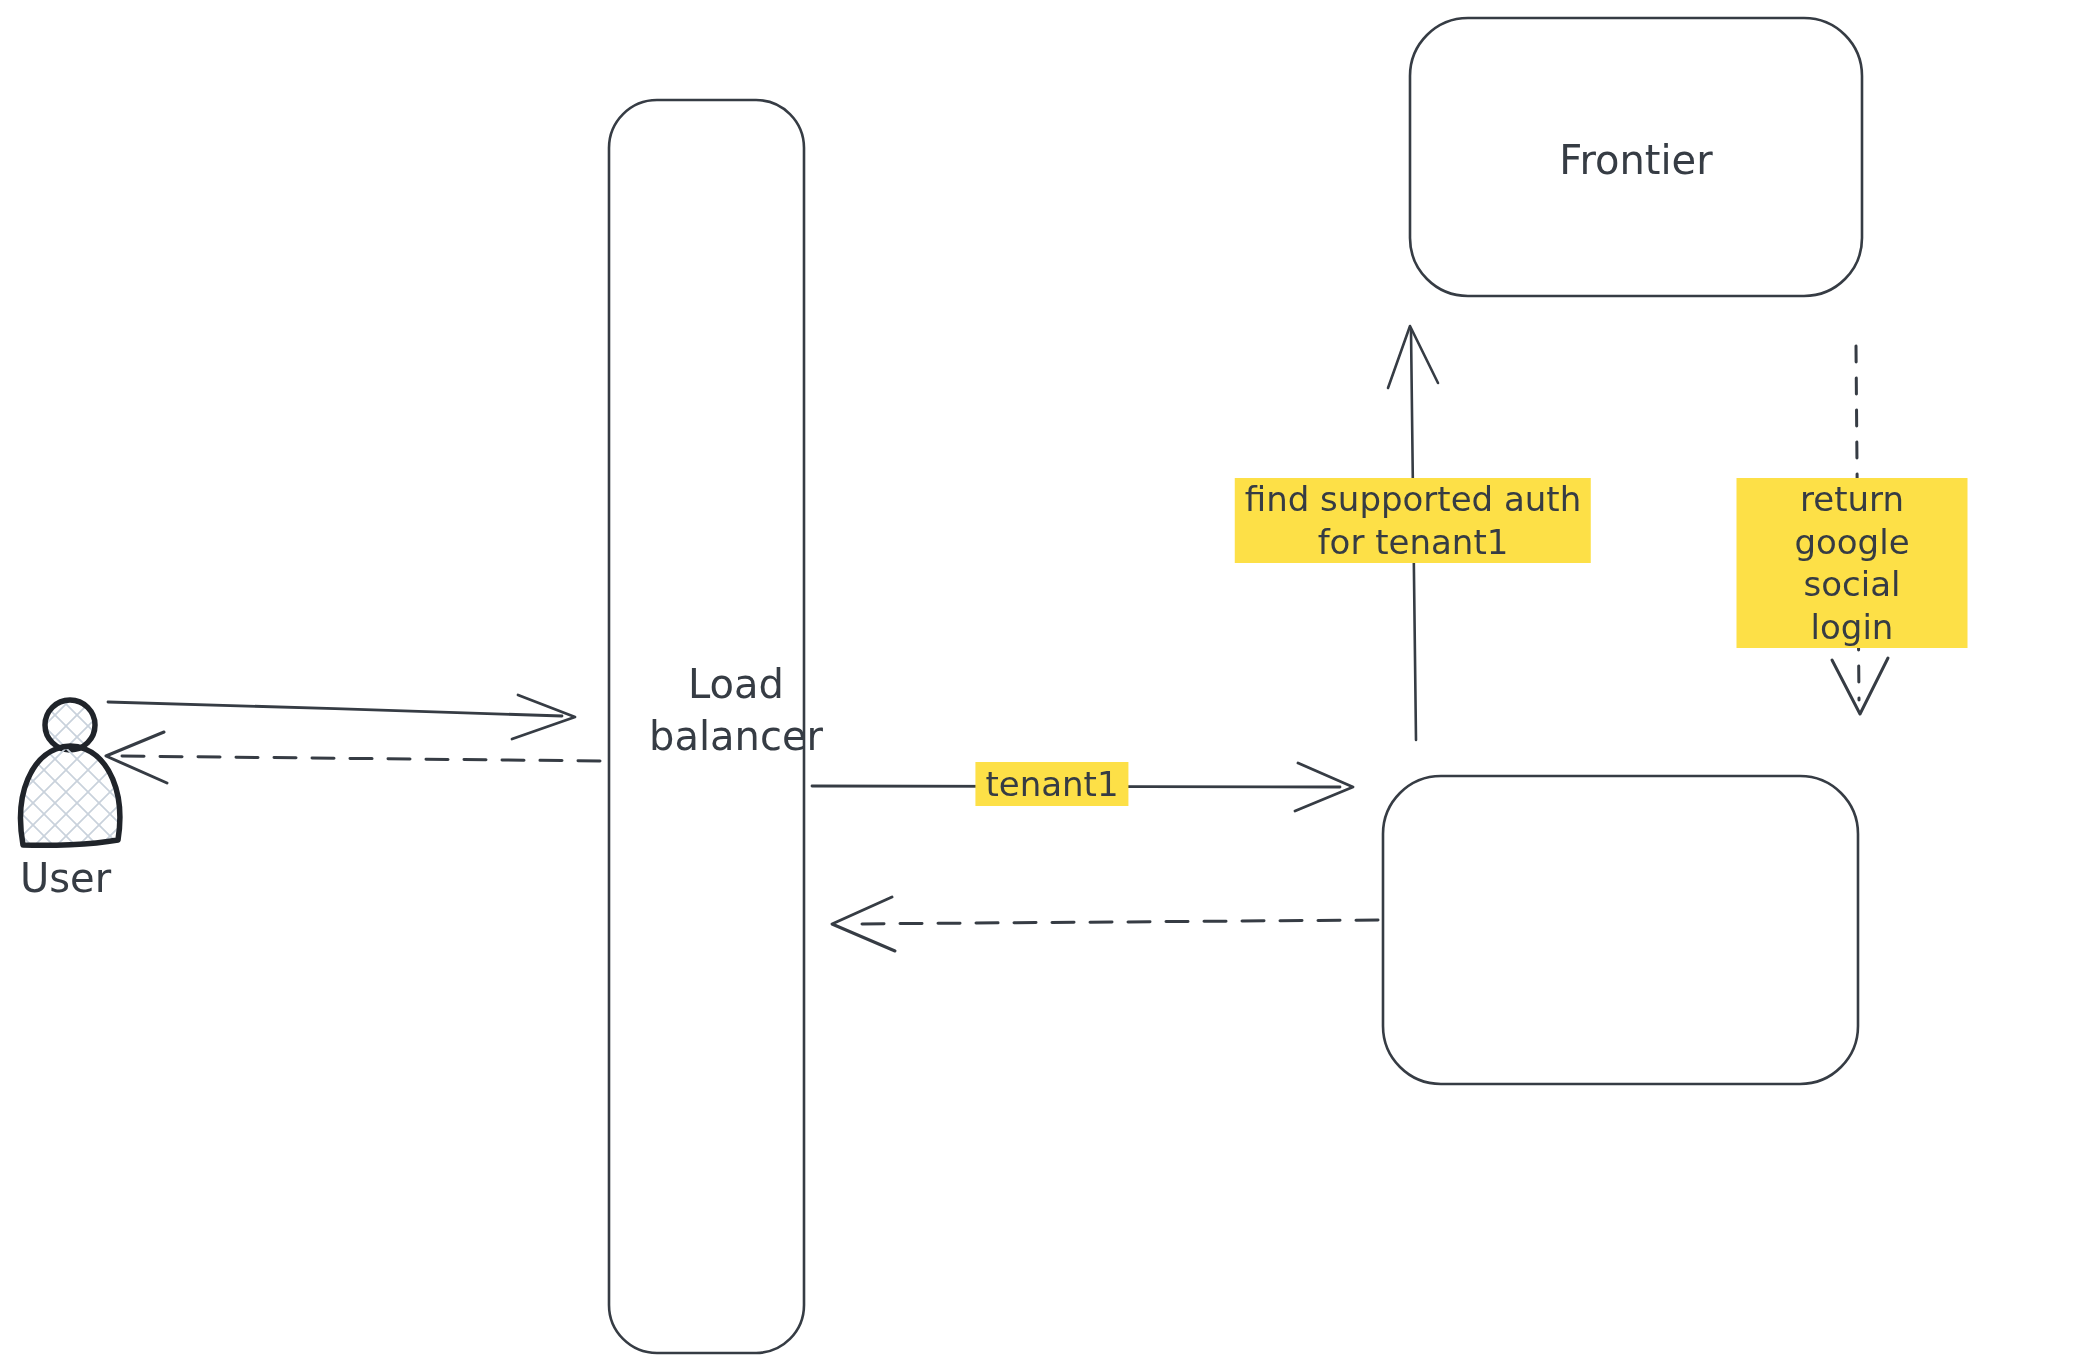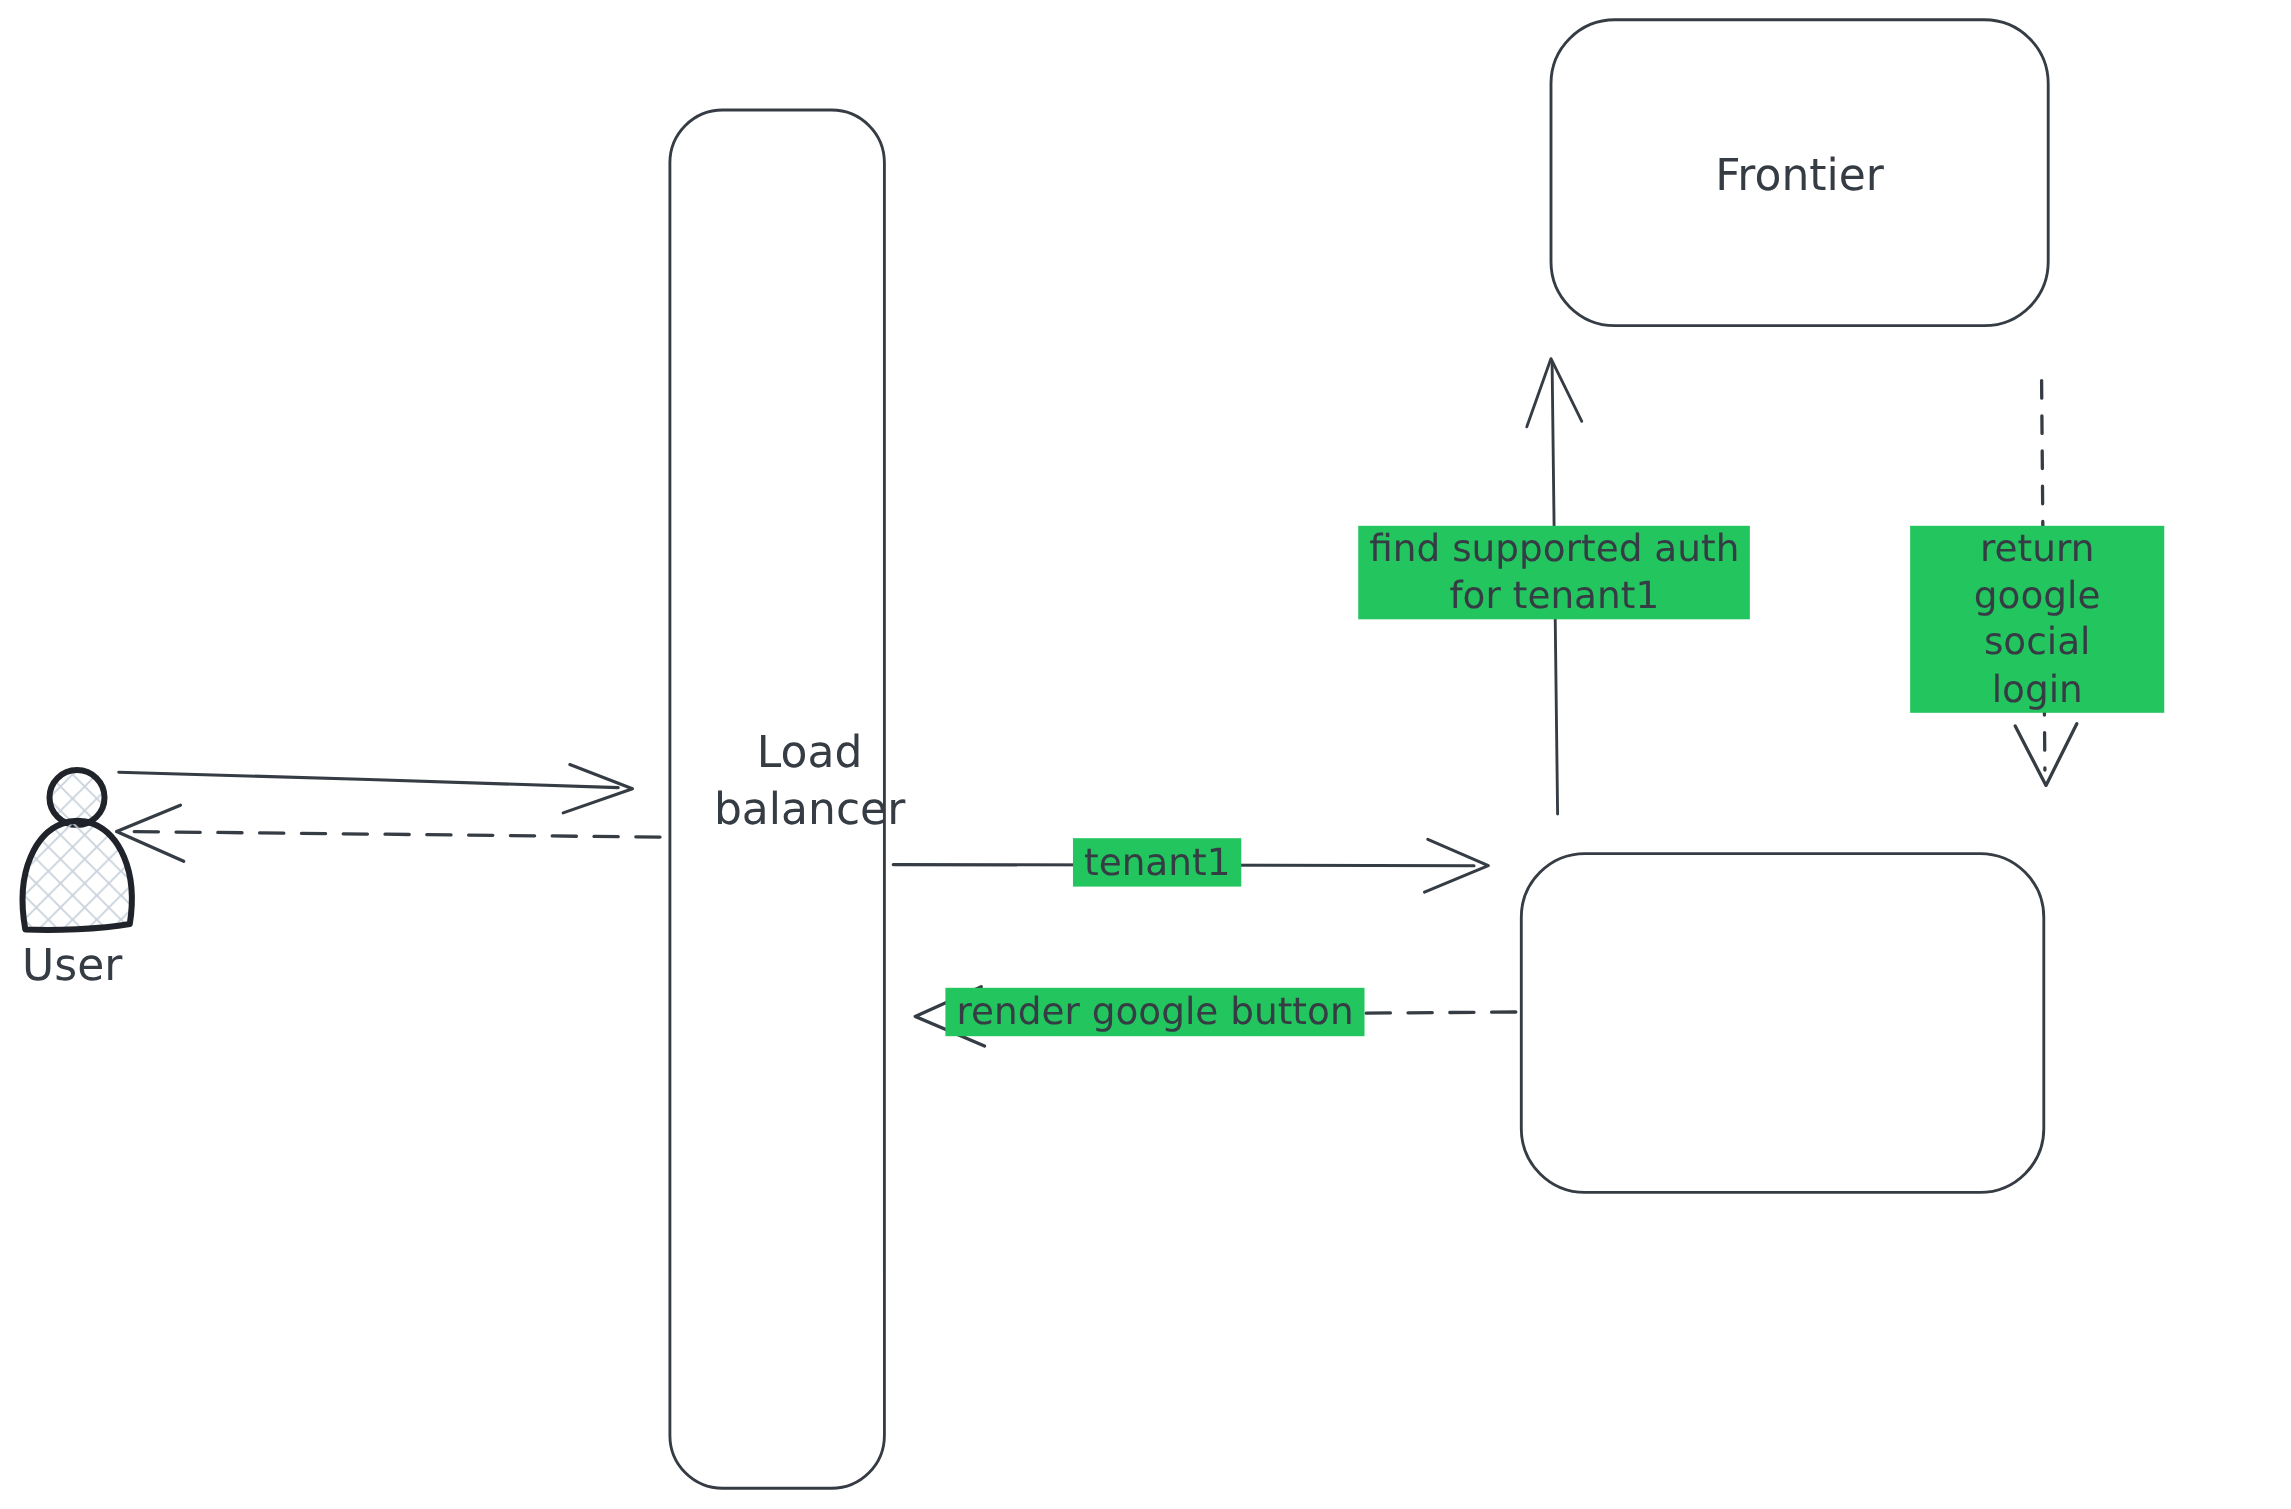--- a/index.html
+++ b/index.html
@@ -12,21 +12,21 @@
   .canvas svg { position: absolute; left: 0; top: 0; }
 
   .lbl {
     position: absolute;
     color: #363c44;
     white-space: pre-line;
     line-height: 1.3;
     user-select: none;
   }
   .centered { transform: translateX(-50%); text-align: center; }
-  .on-line { background: #22c55e; padding: 0 10px; }
+  .on-line { background: #fde047; padding: 0 10px; }
   .node-label { font-size: 40px; }
   .edge-label { font-size: 34px; }
   .user-label { font-size: 40px; text-align: center; }
 </style>
 </head>
 <body>
 
 <div class="canvas">
 
   <svg width="2083" height="1372" viewBox="0 0 2083 1372">
@@ -83,21 +83,20 @@
 
   <div class="lbl node-label centered" style="left:736px; top:658px;">Load
 balancer</div>
 
   <div class="lbl node-label centered" style="left:1636px; top:134px;">Frontier</div>
 
 
 
   <div class="lbl edge-label centered on-line" style="left:1052px; top:762px;">tenant1</div>
 
-  <div class="lbl edge-label centered on-line" style="left:1050px; top:898px;">render google button</div>
 
   <div class="lbl edge-label centered on-line" style="left:1413px; top:478px; line-height:1.25;">find supported auth
 for tenant1</div>
 
   <div class="lbl edge-label centered on-line" style="left:1852px; top:478px; line-height:1.25;">return google social
 login</div>
 
 </div>
 
 </body></html>

